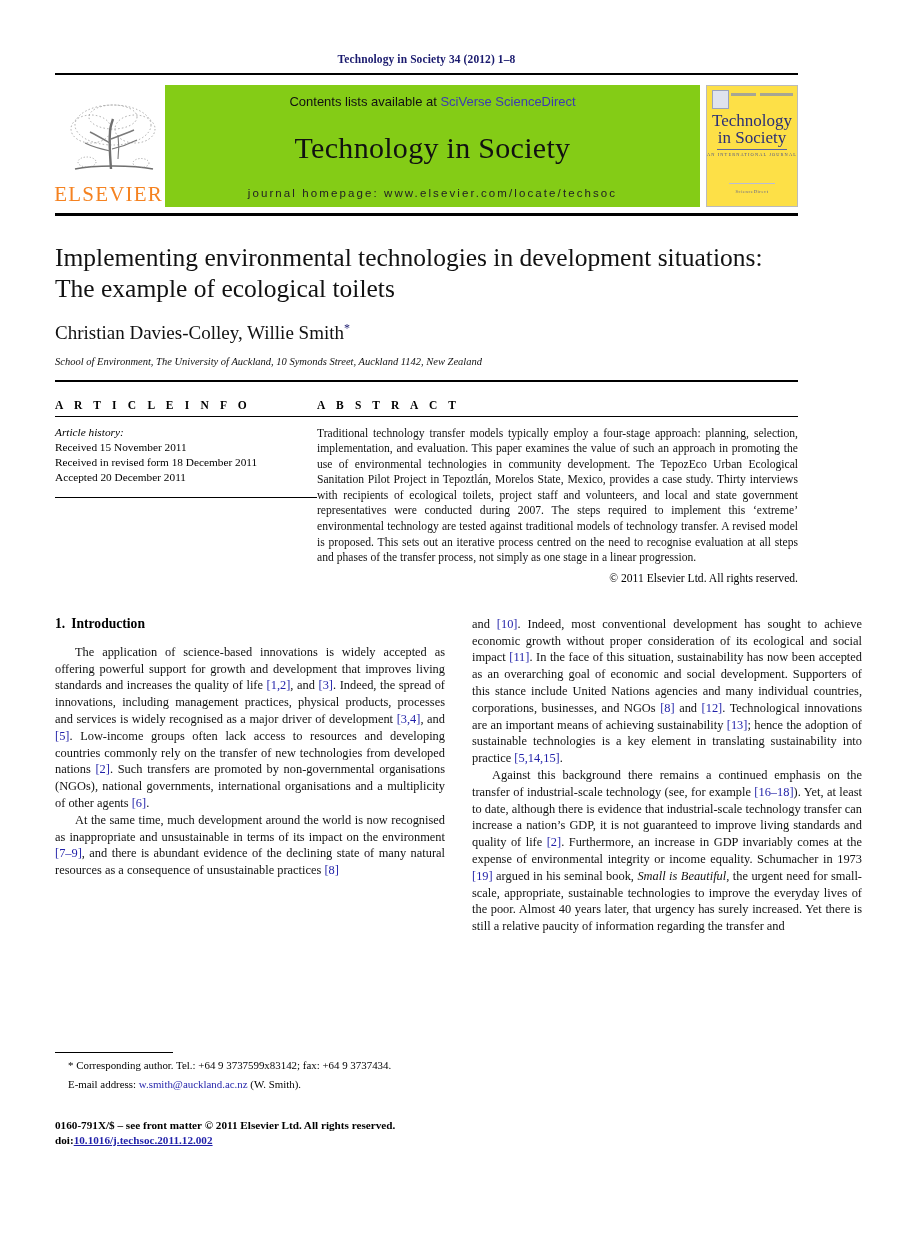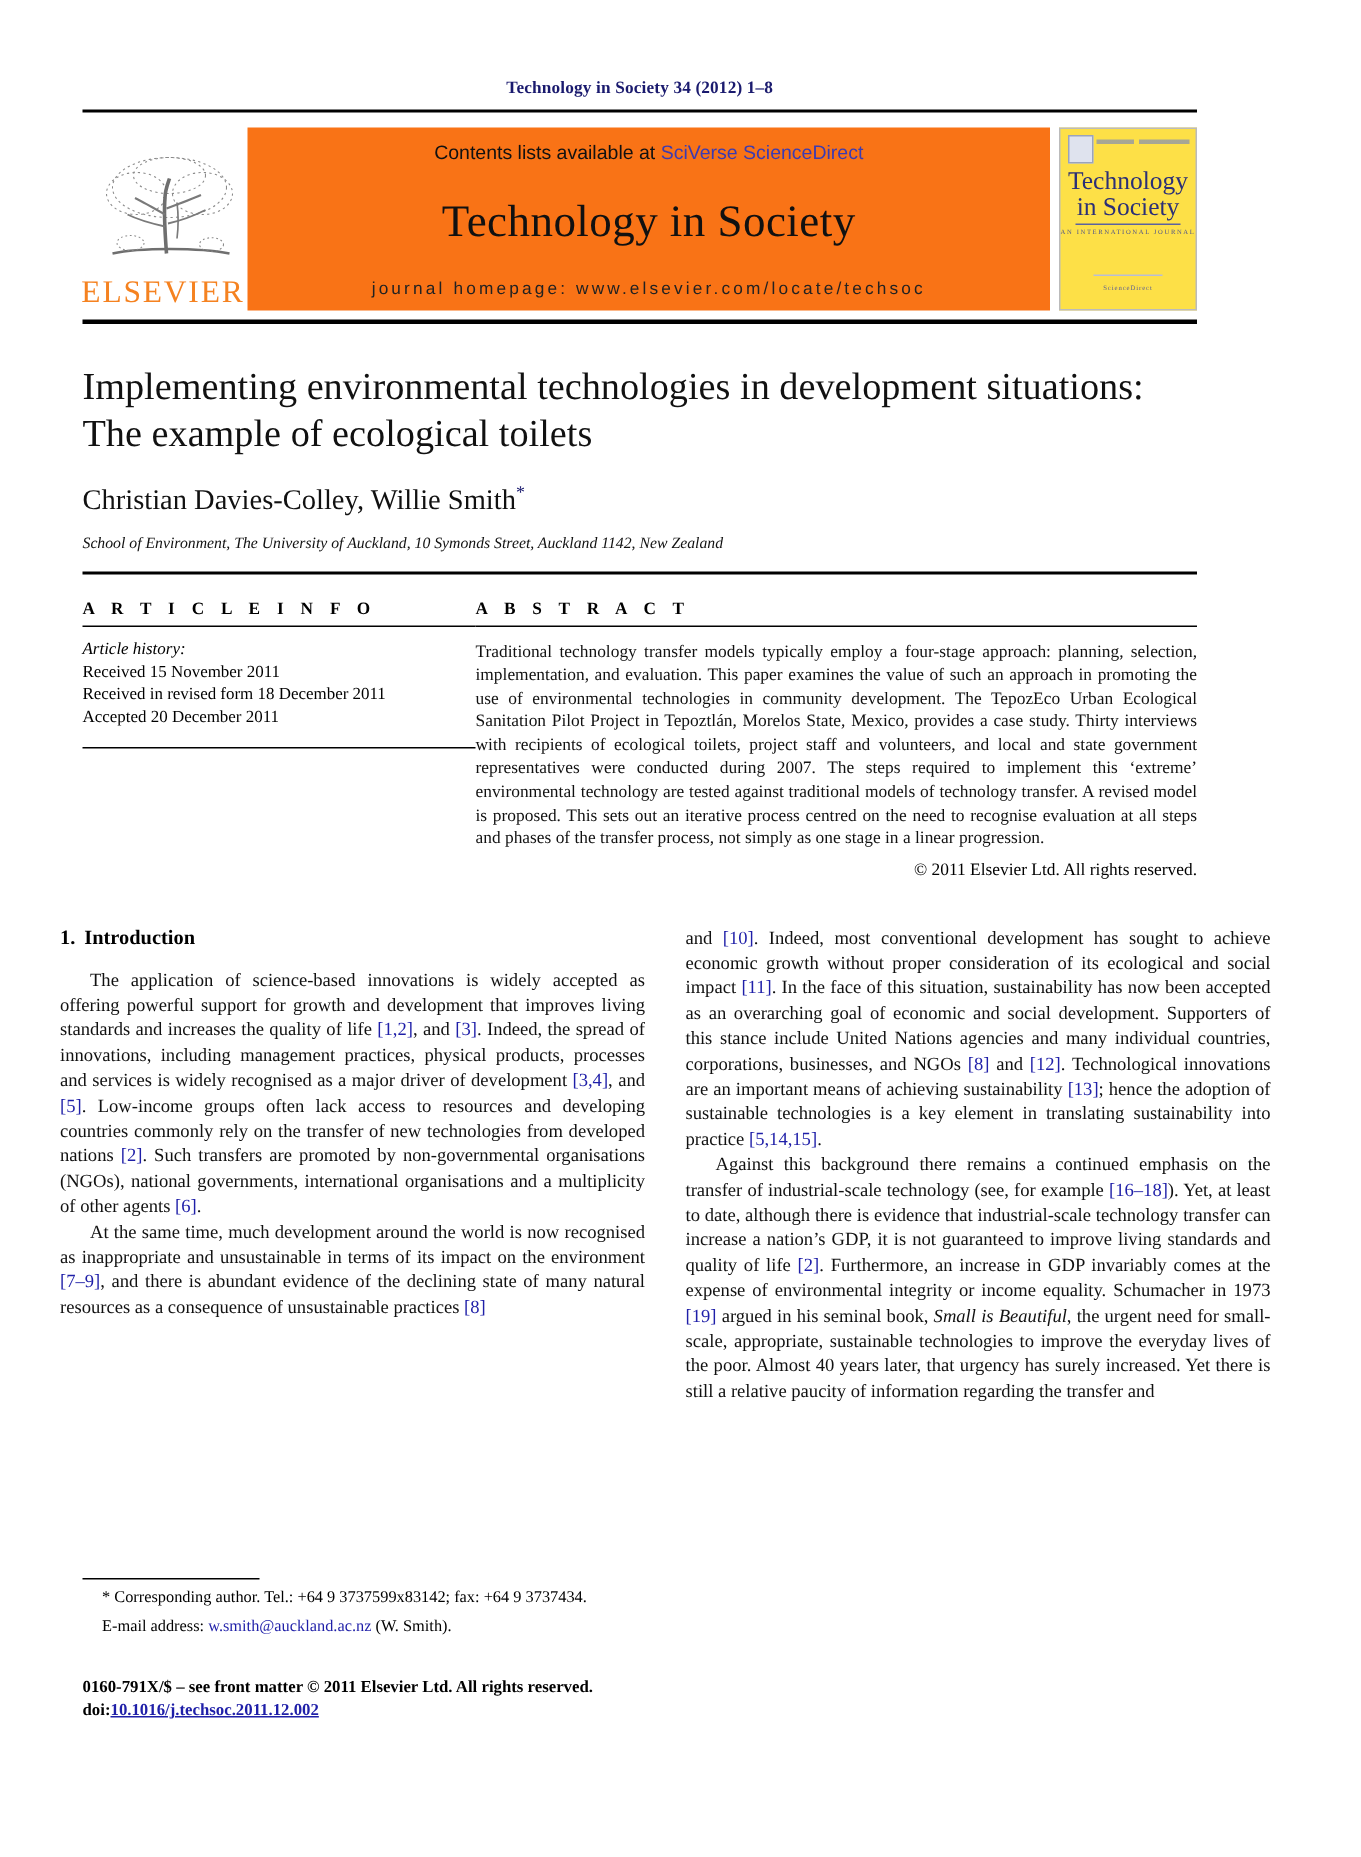--- a/index.html
+++ b/index.html
@@ -58,21 +58,21 @@
   .elsevier-word {
     font-family: "Liberation Serif", serif;
     color: #F58220;
     font-size: 21px;
     letter-spacing: 1.2px;
     line-height: 1;
     margin-top: 1px;
   }
   .journal-band {
     flex: 1 1 auto;
-    background: #f97316;
+    background: #84cc16;
     display: flex;
     flex-direction: column;
     align-items: center;
     justify-content: space-between;
     padding: 9px 0 8px 0;
     box-sizing: border-box;
     margin-left: 2px;
     margin-right: 6px;
   }
   .contents-line {
@@ -212,21 +212,21 @@
     color: #111;
   }
   .abs-copy {
     margin-top: 6px;
     text-align: right;
     font-size: 11.6px;
   }
 
   
   .body-cols {
-    margin: 31px 55px 0 40px;
+    margin: 31px 55px 0 55px;
     display: flex;
     gap: 27px;
     height: 470px;
   }
   .bcol { width: 390px; flex: 0 0 390px; position: relative; }
   .sec-head {
     font-size: 13.6px;
     font-weight: bold;
     margin: 0 0 12px 0;
   }

